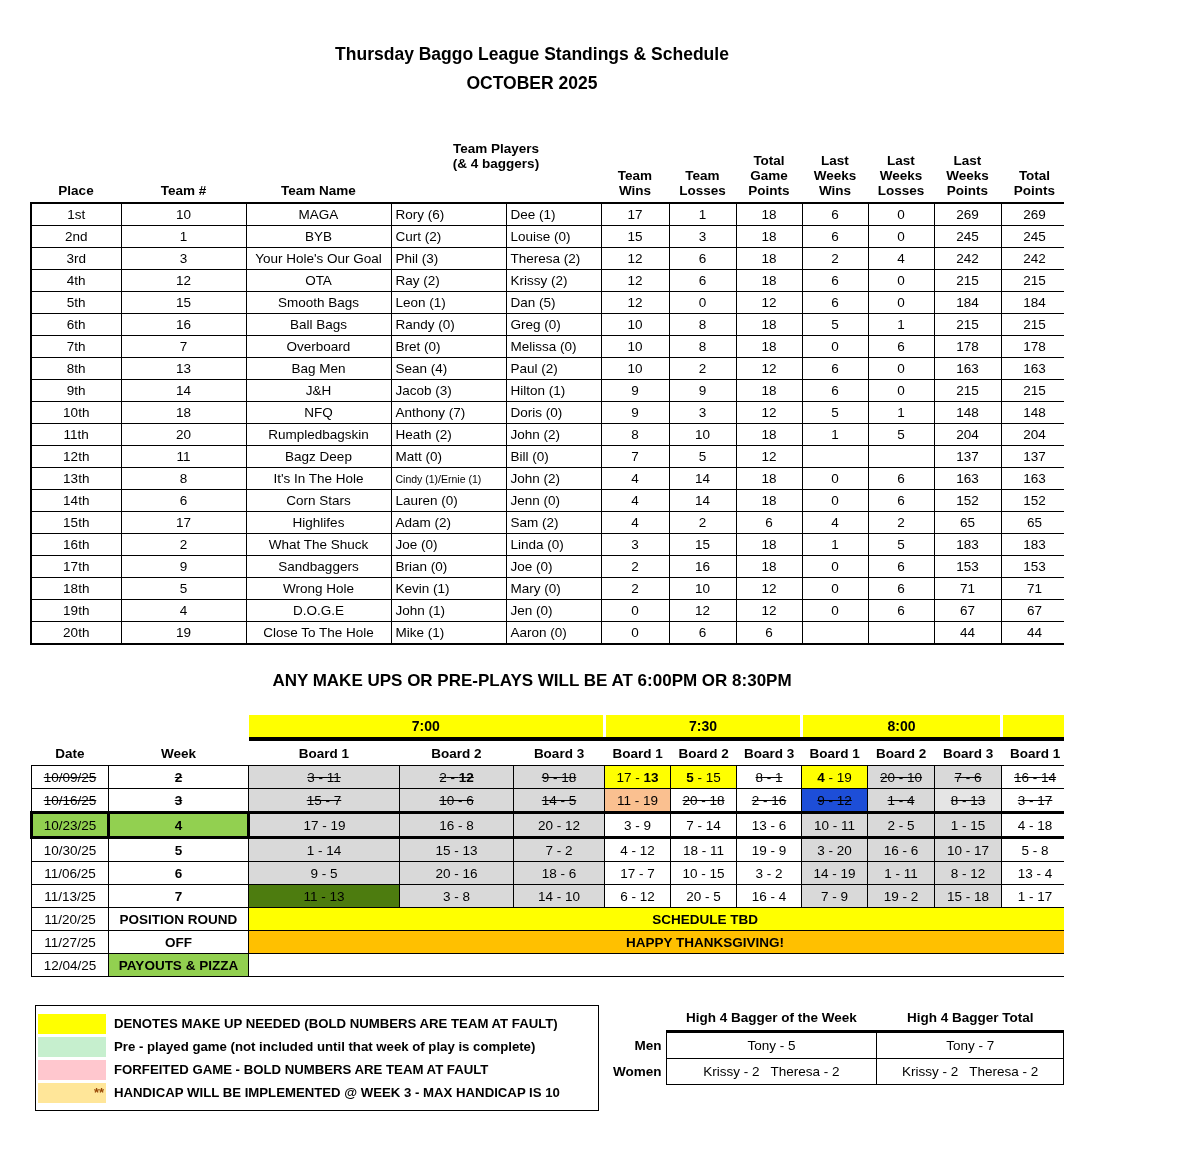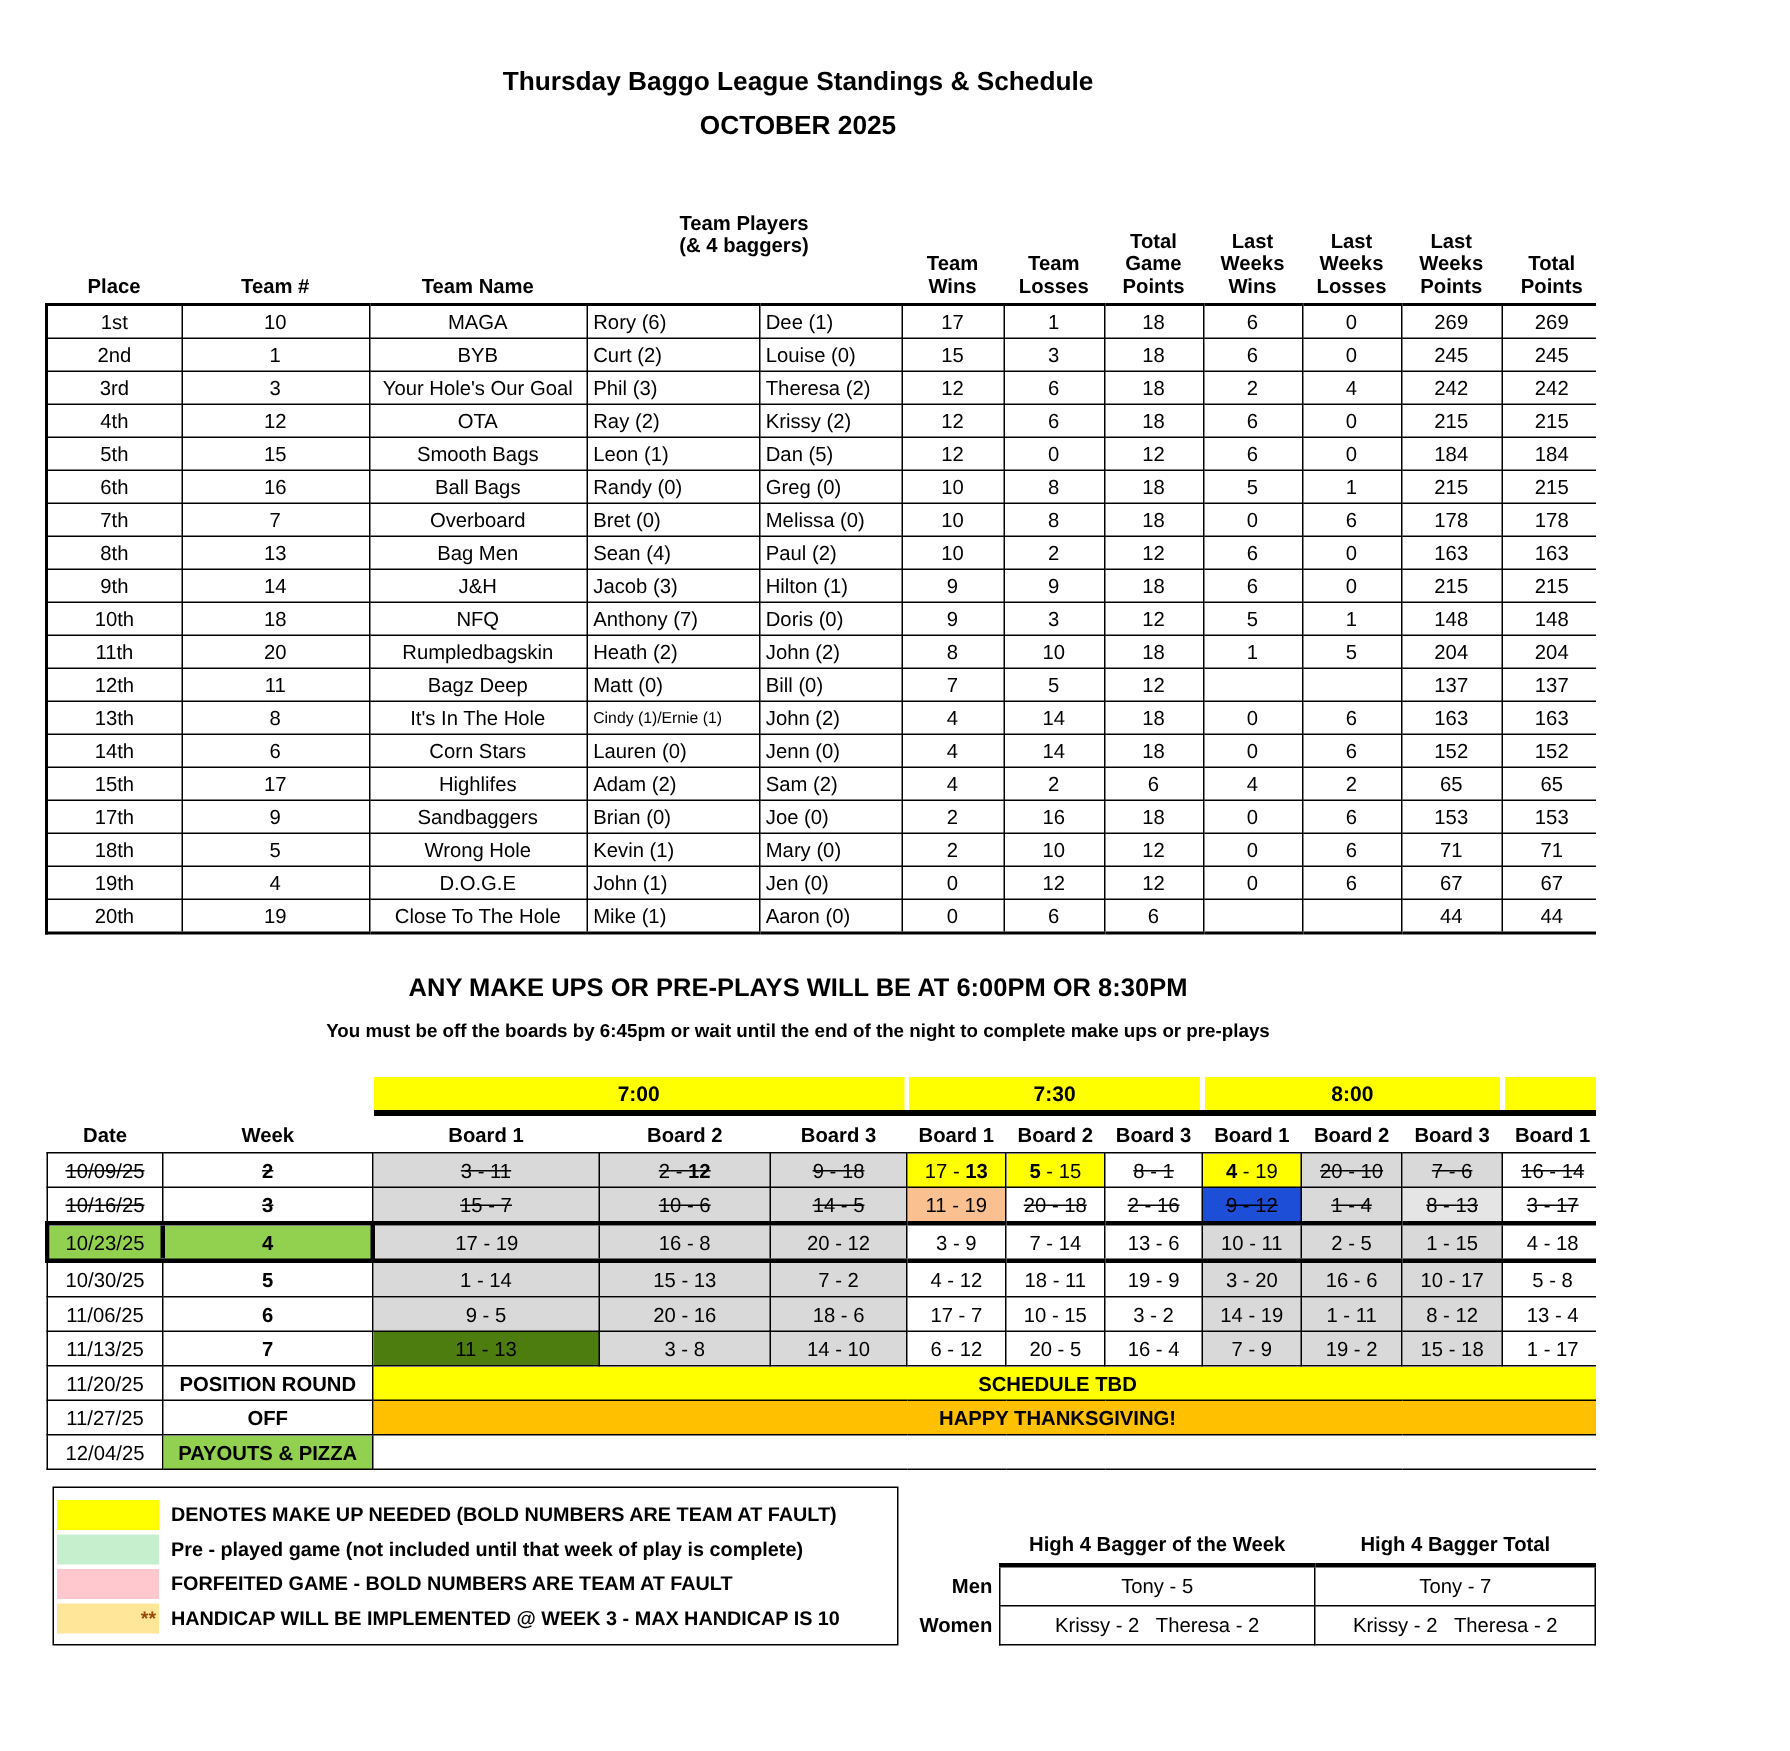--- a/index.html
+++ b/index.html
@@ -39,21 +39,21 @@
   .schedule td.bh{border:none;font-weight:bold;height:24px;font-size:13.5px;}
   .schedule td.wk{font-weight:bold;}
   .schedule td.strike{text-decoration:line-through;}
   .schedule tr.cur td{border-top:3px solid #000;border-bottom:3px solid #000;}
   .schedule tr.cur td:first-child{border-left:3px solid #000;}
   .schedule tr.cur td:last-child{border-right:3px solid #000;}
   .schedule tr.cur td.wk{border-left:3px solid #000;border-right:3px solid #000;}
   .schedule td.band{font-weight:bold;}
 
   
-  .bottom{display:flex;align-items:flex-end;margin:11px 0 0 35px;}
+  .bottom{display:flex;align-items:flex-start;margin:28px 0 0 35px;}
   .legend{width:565px;border:1px solid #000;padding:6px 0 6px 2px;}
   .lrow{display:flex;align-items:center;height:23px;}
   .lswatch{width:68px;height:20px;flex:0 0 68px;display:flex;justify-content:flex-end;
            align-items:center;font-weight:bold;font-size:13px;}
   .lstars{padding-right:2px;}
   .ltext{margin-left:8px;font-weight:bold;font-size:13.2px;white-space:nowrap;}
   .baggers{margin-left:2px;}
   .bag{table-layout:fixed;}
   .bag td{font-size:13.5px;height:23px;}
   .bag td.blab{border:none;font-weight:bold;text-align:right;padding-right:4px;}
@@ -322,20 +322,35 @@
           <td>4</td>
           <td>2</td>
           <td>6</td>
           <td>4</td>
           <td>2</td>
           <td>65</td>
           <td>65</td>
           <td></td>
         </tr>
         <tr>
+          <td>16th</td>
+          <td>2</td>
+          <td>What The Shuck</td>
+          <td class="pleft">Joe (0)</td>
+          <td class="pleft">Linda (0)</td>
+          <td>3</td>
+          <td>15</td>
+          <td>18</td>
+          <td>1</td>
+          <td>5</td>
+          <td>183</td>
+          <td>183</td>
+          <td>5</td>
+        </tr>
+        <tr>
           <td>17th</td>
           <td>9</td>
           <td>Sandbaggers</td>
           <td class="pleft">Brian (0)</td>
           <td class="pleft">Joe (0)</td>
           <td>2</td>
           <td>16</td>
           <td>18</td>
           <td>0</td>
           <td>6</td>
@@ -385,21 +400,20 @@
           <td></td>
           <td></td>
           <td>44</td>
           <td>44</td>
           <td></td>
         </tr>
       </tbody>
     </table>
 
   <div class="notice1">ANY MAKE UPS OR PRE-PLAYS WILL BE AT 6:00PM OR 8:30PM</div>
-  <div class="notice2">You must be off the boards by 6:45pm or wait until the end of the night to complete make ups or pre-plays</div>
 
   <table class="schedule">
       <colgroup>
         <col style="width: 77px;">
         <col style="width: 140px;">
         <col style="width: 151px;">
         <col style="width: 114px;">
         <col style="width: 91px;">
         <col style="width: 66px;">
         <col style="width: 66px;">

